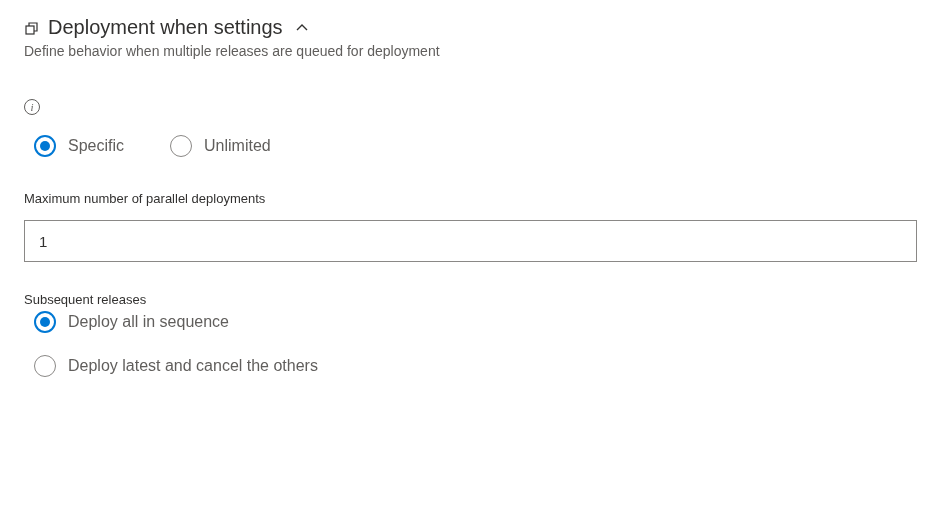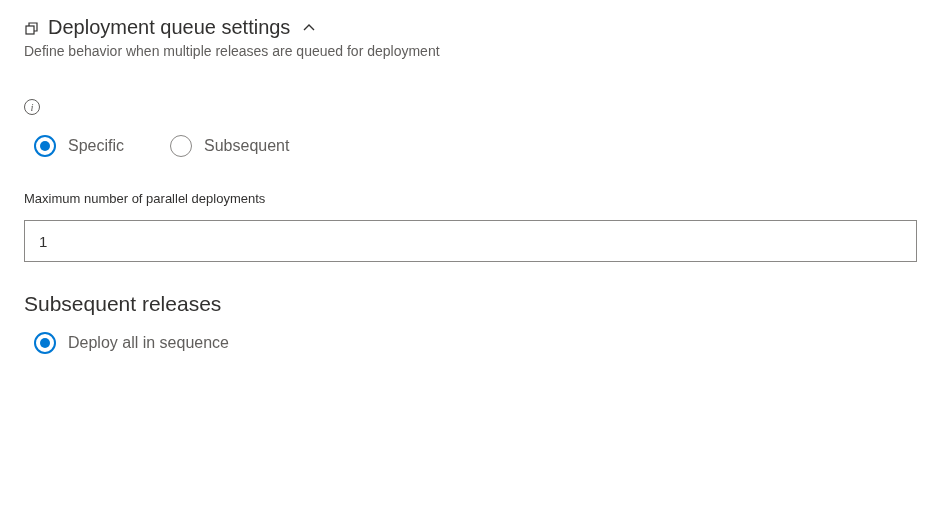--- a/index.html
+++ b/index.html
@@ -44,23 +44,23 @@
     }
     .field-label {
       font-size: 15px;
       color: #323130;
       display: flex;
       align-items: center;
       gap: 12px;
       margin-bottom: 20px;
     }
     .field-label-simple {
-      font-size: 21px;
+      font-size: 13px;
       color: #323130;
-      margin-bottom: 16px;
+      margin-bottom: 4px;
     }
     .info-icon {
       display: inline-flex;
       width: 16px;
       height: 16px;
       border: 1px solid #605e5c;
       border-radius: 50%;
       align-items: center;
       justify-content: center;
       font-size: 11px;
@@ -132,21 +132,21 @@
 </head>
 <body>
 
 <div class="section-header">
   <span class="stack-icon">
     <svg width="14" height="14" viewBox="0 0 14 14" fill="none" stroke="#323130" stroke-width="1.2">
       <rect x="1" y="5" width="8" height="8"></rect>
       <polyline points="4,5 4,2 12,2 12,10 9,10"></polyline>
     </svg>
   </span>
-  <span class="section-title">Deployment queue settings</span>
+  <span class="section-title">Deployment when settings</span>
   <span class="chevron">
     <svg width="14" height="14" viewBox="0 0 14 14" fill="none" stroke="#323130" stroke-width="1.4">
       <polyline points="2,9 7,4 12,9"></polyline>
     </svg>
   </span>
 </div>
 
 <div class="section-description">Define behavior when multiple releases are queued for deployment</div>
 
 <div class="field-label">
@@ -155,31 +155,35 @@
 
 <div class="radio-row">
   <div class="radio-option">
     <span class="radio-outer selected">
       <span class="radio-inner"></span>
     </span>
     <span class="radio-label">Specific</span>
   </div>
   <div class="radio-option">
     <span class="radio-outer"></span>
-    <span class="radio-label">Subsequent</span>
+    <span class="radio-label">Unlimited</span>
   </div>
 </div>
 
 <div class="input-block">
   <div class="input-label">Maximum number of parallel deployments</div>
   <input type="text" class="text-input" value="1" style="">
 </div>
 
 <div class="field-label-simple">Subsequent releases</div>
 
 <div class="radio-column">
   <div class="radio-option">
     <span class="radio-outer selected">
       <span class="radio-inner"></span>
     </span>
     <span class="radio-label">Deploy all in sequence</span>
   </div>
+  <div class="radio-option">
+    <span class="radio-outer"></span>
+    <span class="radio-label">Deploy latest and cancel the others</span>
+  </div>
 </div>
 
 </body></html>

